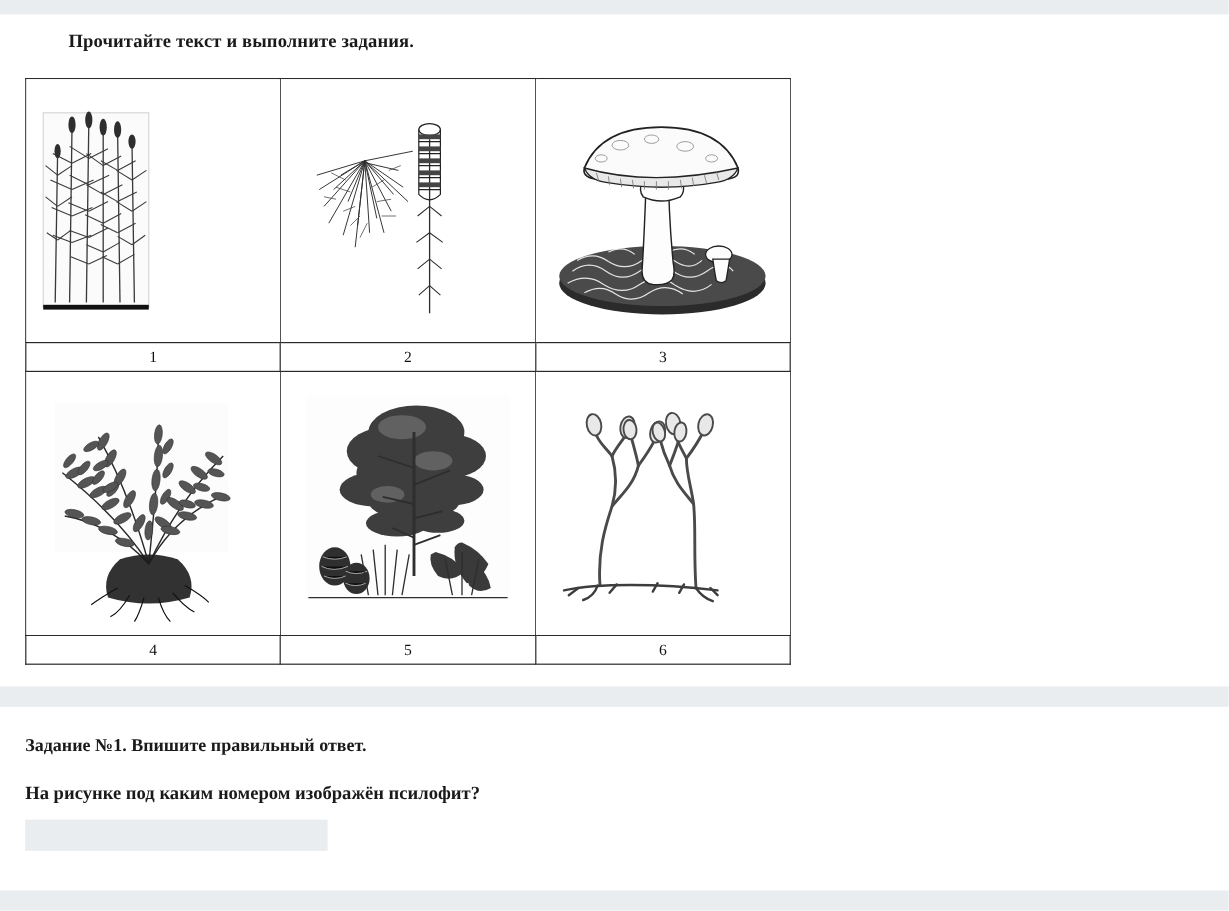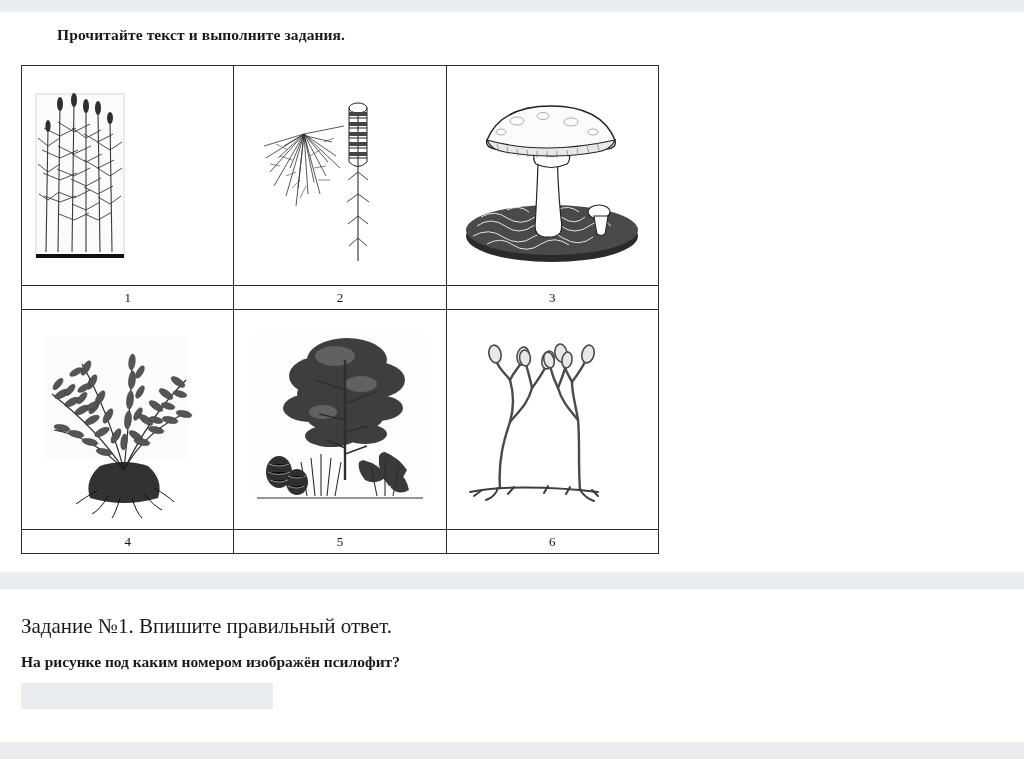--- a/index.html
+++ b/index.html
@@ -81,22 +81,22 @@
   }
   .fig {
     display: block;
     margin: 0 auto;
   }
   
   .task-title {
     position: absolute;
     left: 21px;
     top: 614px;
-    font-size: 21px;
-    font-weight: normal;
+    font-size: 15px;
+    font-weight: bold;
   }
   .question {
     position: absolute;
     left: 21px;
     top: 653px;
     font-size: 15.5px;
     font-weight: bold;
   }
   .answer-input {
     position: absolute;

